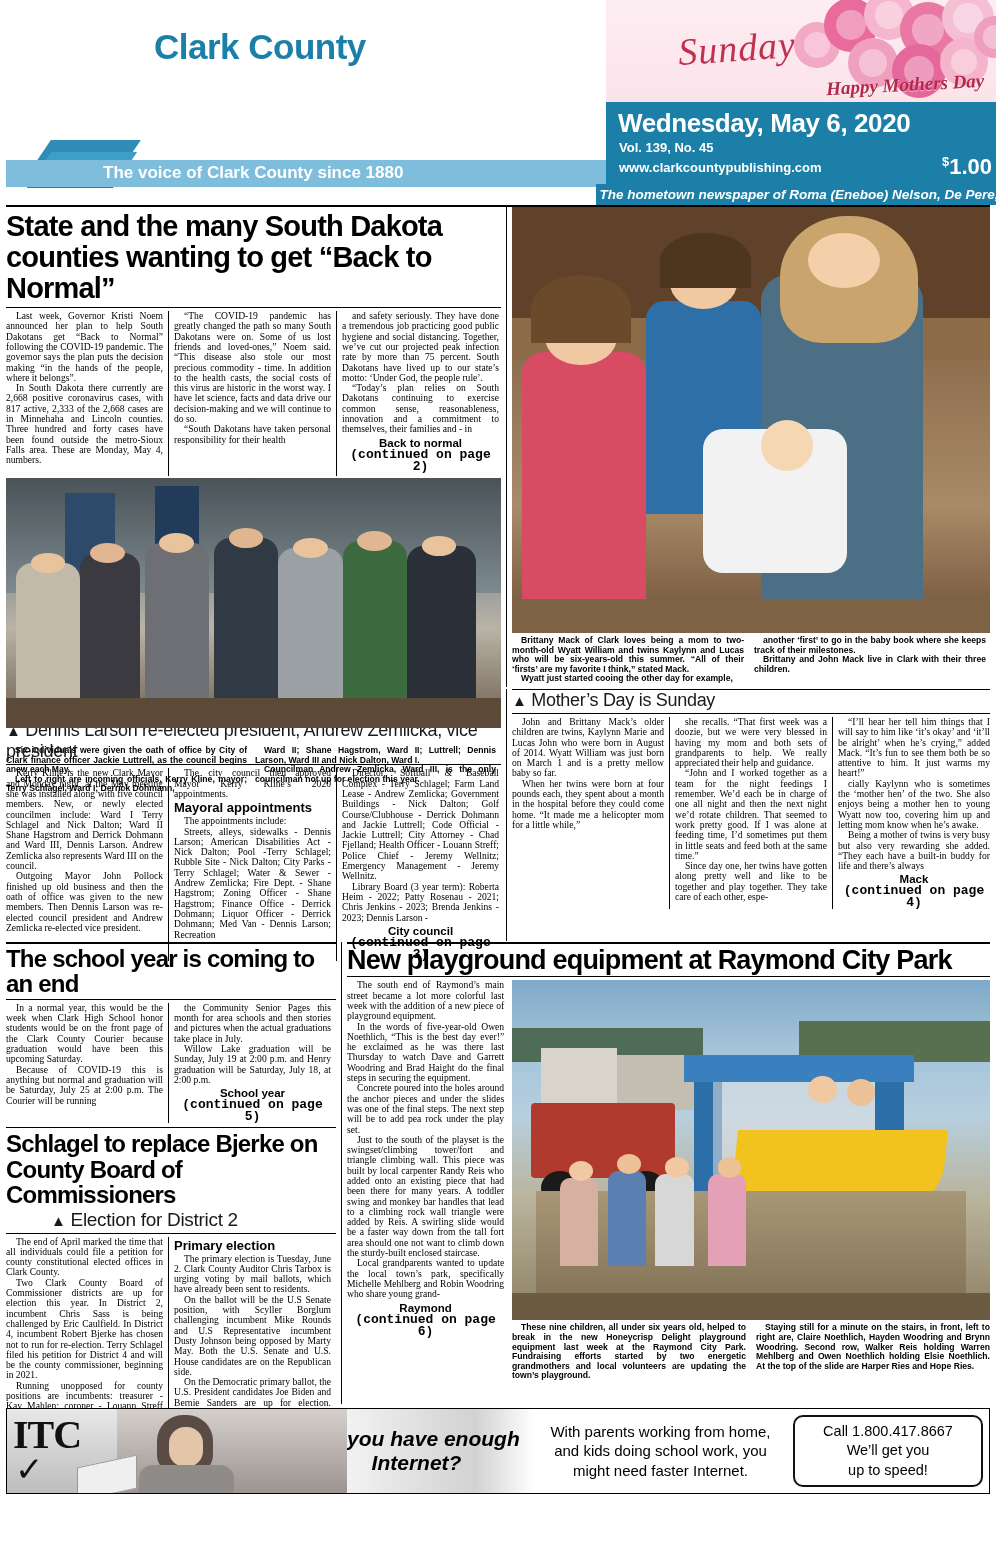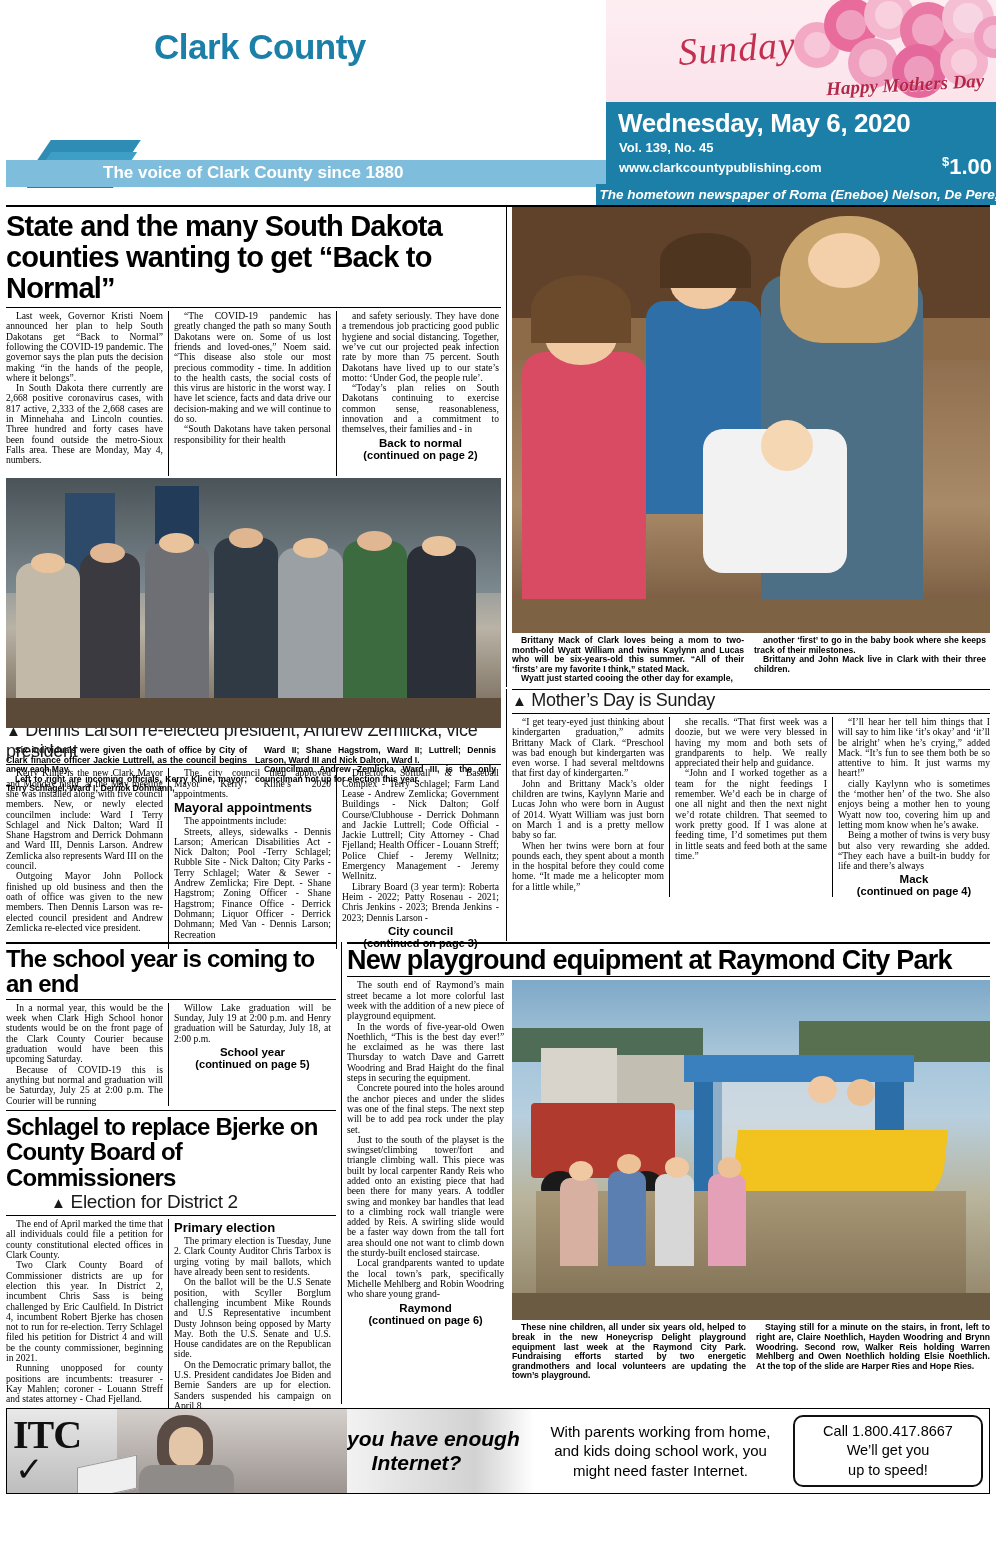--- a/index.html
+++ b/index.html
@@ -114,21 +114,21 @@
   .caption {
     font-family:"Liberation Sans", sans-serif;
     font-weight:bold; font-size:8.6px; line-height:9.6px;
     text-align:justify;
   }
   .caption p { margin:0; text-indent:9px; }
   .jump {
     font-family:"Liberation Sans", sans-serif; font-weight:bold;
     text-align:center; font-size:11.5px; line-height:12px; margin-top:2px;
   }
-  .jump .pg { font-size:11px; display:block; }
+  .jump .pg { font-size:13px; display:block;font-family:Liberation Mono, monospace; }
   .subhead-bold {
     font-family:"Liberation Sans", sans-serif; font-weight:bold;
     font-size:13px; margin:1px 0 1px 0;
   }
 
   
   .photo { position:relative; overflow:hidden; background:#8a8f93; }
   .ph-sky { position:absolute; inset:0; }
 
   
@@ -339,28 +339,28 @@
     </div>
 
     <div class="vrule" style="margin:0 5px;"></div>
 
     <div style="width:478px;">
       <hr class="hr-thin">
       <div class="subhl" style="padding-bottom:2px;"><span class="tri">▲</span> <span>Mother’s Day is Sunday</span></div>
       <hr class="hr-thin">
       <div class="row" style="padding-top:3px;">
         <div class="body-txt" style="width:152px;">
-          <p>“I get teary-eyed just thinking about kindergarten graduation,” admits Brittany Mack of Clark. “Preschool was bad enough but kindergarten was even worse.  I had several meltdowns that first day of kindergarten.”</p>
           <p>John and Brittany Mack’s older children are twins, Kaylynn Marie and Lucas John who were born in August of 2014.  Wyatt William was just born on March 1 and is a pretty mellow baby so far.</p>
           <p>When her twins were born at four pounds each, they spent about a month in the hospital before they could come home.  “It made me a helicopter mom for a little while,”</p>
         </div>
         <div class="vrule" style="margin:0 5px;"></div>
         <div class="body-txt" style="width:152px;">
           <p>she recalls.  “That first week was a doozie, but we were very blessed in having my mom and both sets of grandparents to help.  We really appreciated their help and guidance.</p>
           <p>“John and I worked together as a team for the night feedings I remember.  We’d each be in charge of one all night and then the next night we’d rotate children.   That seemed to work pretty good.  If I was alone at feeding time, I’d sometimes put them in little seats and feed both at the same time.”</p>
+          <p>Since day one, her twins have gotten along pretty well and like to be together and play together. They take care of each other, espe-</p>
         </div>
         <div class="vrule" style="margin:0 5px;"></div>
         <div style="width:152px;">
           <div class="body-txt">
             <p>“I’ll hear her tell him things that I will say to him like ‘it’s okay’ and ‘it’ll be alright’ when he’s crying,” added Mack.  “It’s fun to see them both be so attentive to him.  It just warms my heart!”</p>
             <p>cially Kaylynn who is sometimes the ‘mother hen’ of the two.  She also enjoys being a mother hen to young Wyatt now too, covering him up and letting mom know when he’s awake.</p>
             <p>Being a mother of twins is very busy but also very rewarding she added.  “They each have a built-in buddy for life and there’s always</p>
           </div>
           <div class="jump">
             <span>Mack</span>
@@ -378,20 +378,21 @@
       <div class="hl hl-md" style="padding:2px 0 2px 0;">The school year is coming to an end</div>
       <hr class="hr-thin">
       <div class="row" style="padding-top:3px;">
         <div class="body-txt" style="width:157px;">
           <p>In a normal year, this would be the week when Clark High School honor students would be on the front page of the Clark County Courier because graduation would have been this upcoming Saturday.</p>
           <p>Because of COVID-19 this is anything but normal and graduation will be Saturday, July 25 at 2:00 p.m.  The Courier will be running</p>
         </div>
         <div class="vrule" style="margin:0 5px;"></div>
         <div style="width:157px;">
           <div class="body-txt">
+            <p>the Community Senior Pages this month for area schools and then stories and pictures when the actual graduations take place in July.</p>
             <p>Willow Lake graduation will be Sunday, July 19 at 2:00 p.m. and Henry graduation will be Saturday, July 18, at 2:00 p.m.</p>
           </div>
           <div class="jump">
             <span>School year</span>
             <span class="pg">(continued on page 5)</span>
           </div>
         </div>
       </div>
 
       <hr class="hr-thin" style="margin-top:4px;">

